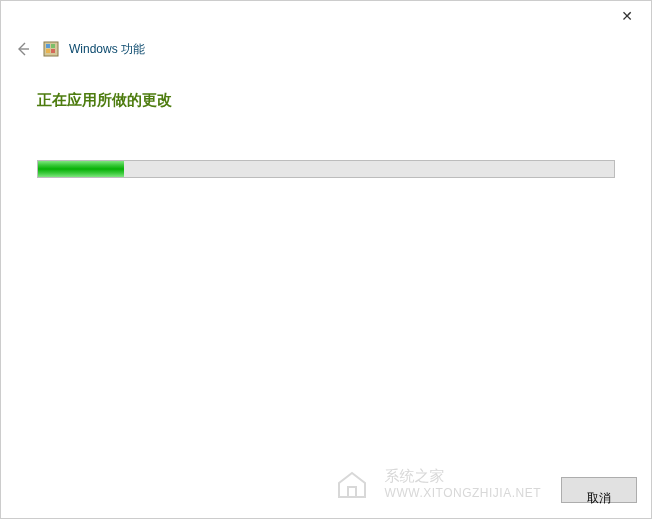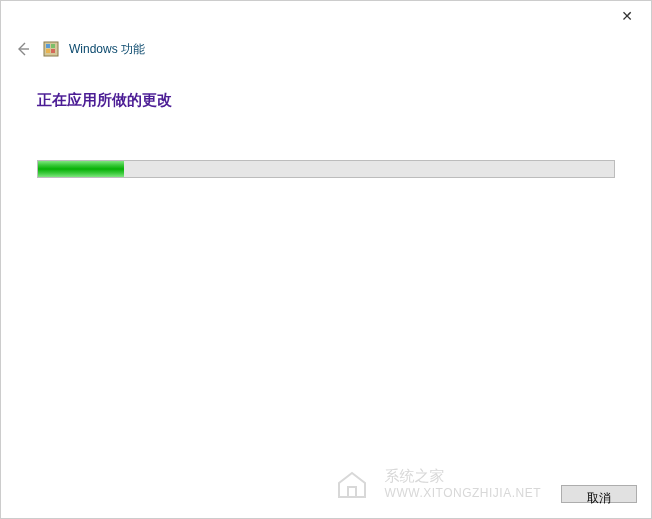--- a/index.html
+++ b/index.html
@@ -56,21 +56,21 @@
     }
     .window-title {
       font-size: 12px;
       color: #0c4a6e;
     }
     .content {
       padding: 24px 36px;
     }
     .heading {
       font-size: 15px;
-      color: #4c1d95;
+      color: #4d7c0f;
       margin-bottom: 50px;
     }
     .progress-container {
       width: 100%;
       height: 18px;
       border: 1px solid #bcbcbc;
       background: #e6e6e6;
       position: relative;
     }
     .progress-fill {
@@ -84,21 +84,21 @@
       right: 14px;
     }
     .cancel-btn {
       min-width: 76px;
       height: 18px;
       font-size: 12px;
       font-family: inherit;
       background: #e1e1e1;
       border: 1px solid #adadad;
       cursor: pointer;
-      padding: 4px 14px;
+      padding: 12px 14px;
     }
     .watermark {
       position: absolute;
       bottom: 18px;
       right: 110px;
       color: #d8d8d8;
       font-size: 15px;
       display: flex;
       align-items: center;
       gap: 16px;

